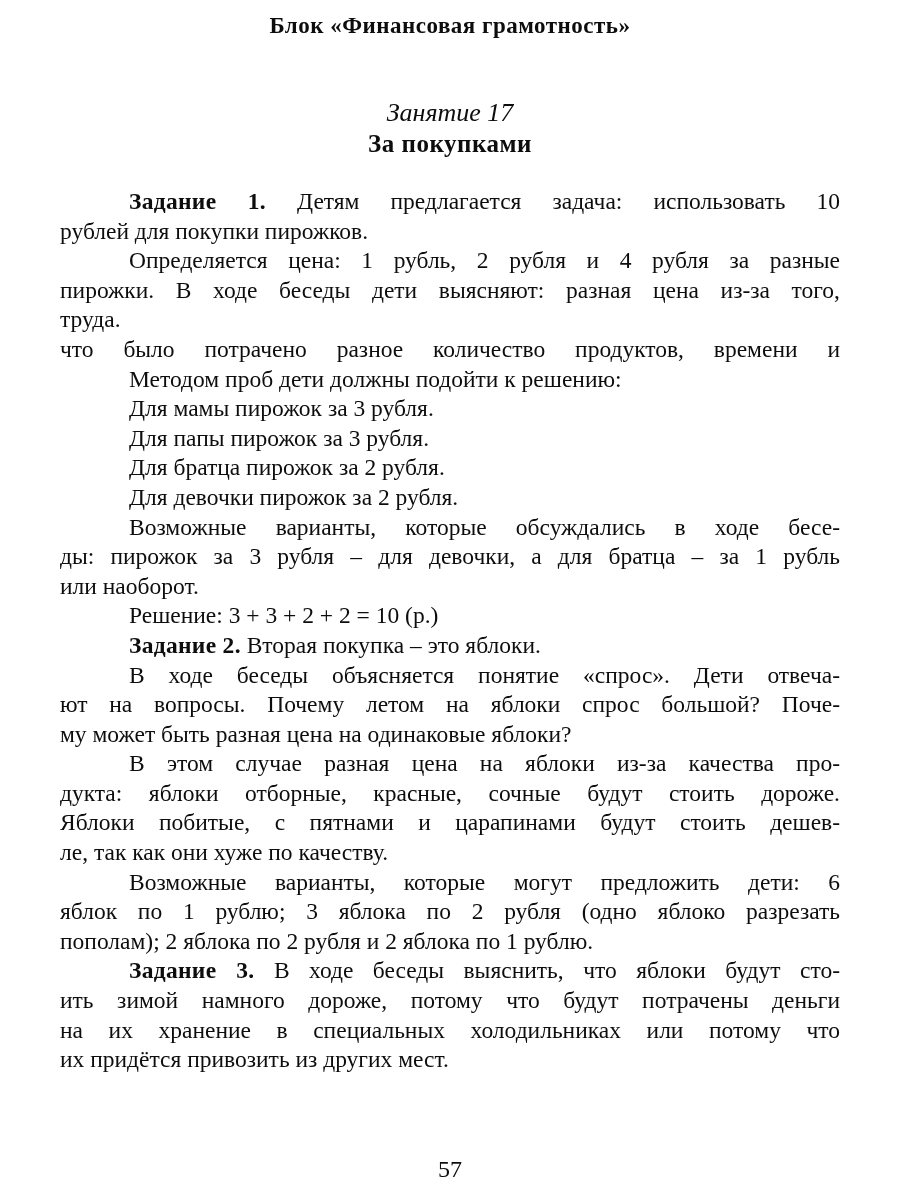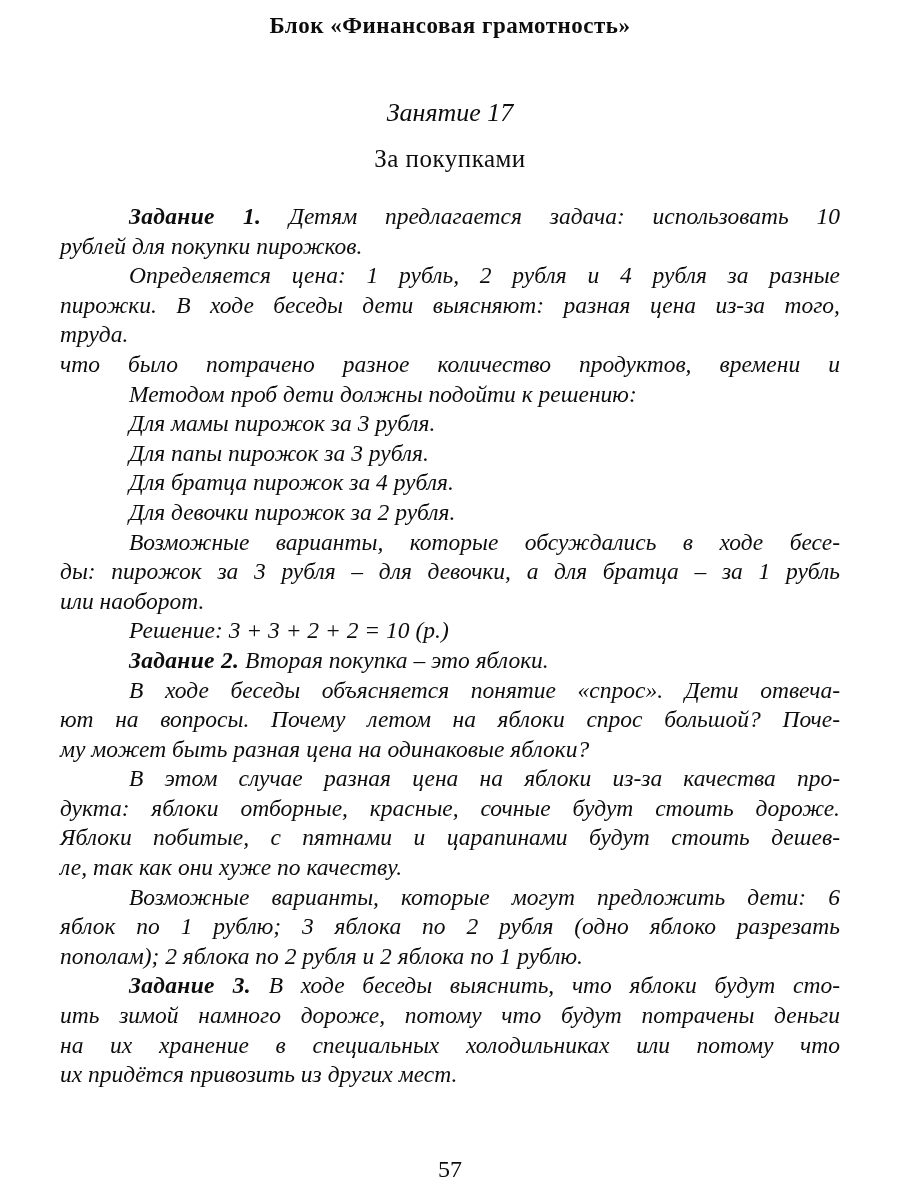--- a/index.html
+++ b/index.html
@@ -26,34 +26,33 @@
     letter-spacing: 0.5px;
   }
   .lesson-number {
     margin-top: 58px;
     text-align: center;
     font-style: italic;
     font-size: 26px;
     line-height: 30px;
   }
   .lesson-title {
-    margin-top: 16px;
+    margin-top: 1px;
     text-align: center;
-    font-weight: normal;
+    font-weight: bold;
     font-size: 25px;
     line-height: 30px;
     letter-spacing: 0.5px;
   }
   .body-text {
     margin: 28px auto 0 auto;
     width: 780px;
     font-size: 23.5px;
     line-height: 29.6px;
     text-align: left;
-    font-style: italic;
   }
   .line {
     white-space: normal;
     text-align: left;
   }
   .line.indent {
     padding-left: 69px;
   }
   .line.fill {
     text-align: justify;
@@ -84,21 +83,21 @@
   <div class="body-text" id="body-lines">
       <div class="line indent fill"><b>Задание 1.</b> Детям предлагается задача: использовать 10</div>
       <div class="line">рублей для покупки пирожков.</div>
       <div class="line indent fill">Определяется цена: 1 рубль, 2 рубля и 4 рубля за разные</div>
       <div class="line fill">пирожки. В ходе беседы дети выясняют: разная цена из-за того,</div>
       <div class="line">труда.</div>
       <div class="line fill">что было потрачено разное количество продуктов, времени и</div>
       <div class="line indent">Методом проб дети должны подойти к решению:</div>
       <div class="line indent">Для мамы пирожок за 3 рубля.</div>
       <div class="line indent">Для папы пирожок за 3 рубля.</div>
-      <div class="line indent">Для братца пирожок за 4 рубля.</div>
+      <div class="line indent">Для братца пирожок за 2 рубля.</div>
       <div class="line indent">Для девочки пирожок за 2 рубля.</div>
       <div class="line indent fill">Возможные варианты, которые обсуждались в ходе бесе-</div>
       <div class="line fill">ды: пирожок за 3 рубля – для девочки, а для братца – за 1 рубль</div>
       <div class="line">или наоборот.</div>
       <div class="line indent">Решение: 3 + 3 + 2 + 2 = 10 (р.)</div>
       <div class="line indent"><b>Задание 2.</b> Вторая покупка – это яблоки.</div>
       <div class="line indent fill">В ходе беседы объясняется понятие «спрос». Дети отвеча-</div>
       <div class="line fill">ют на вопросы. Почему летом на яблоки спрос большой? Поче-</div>
       <div class="line">му может быть разная цена на одинаковые яблоки?</div>
       <div class="line indent fill">В этом случае разная цена на яблоки из-за качества про-</div>

